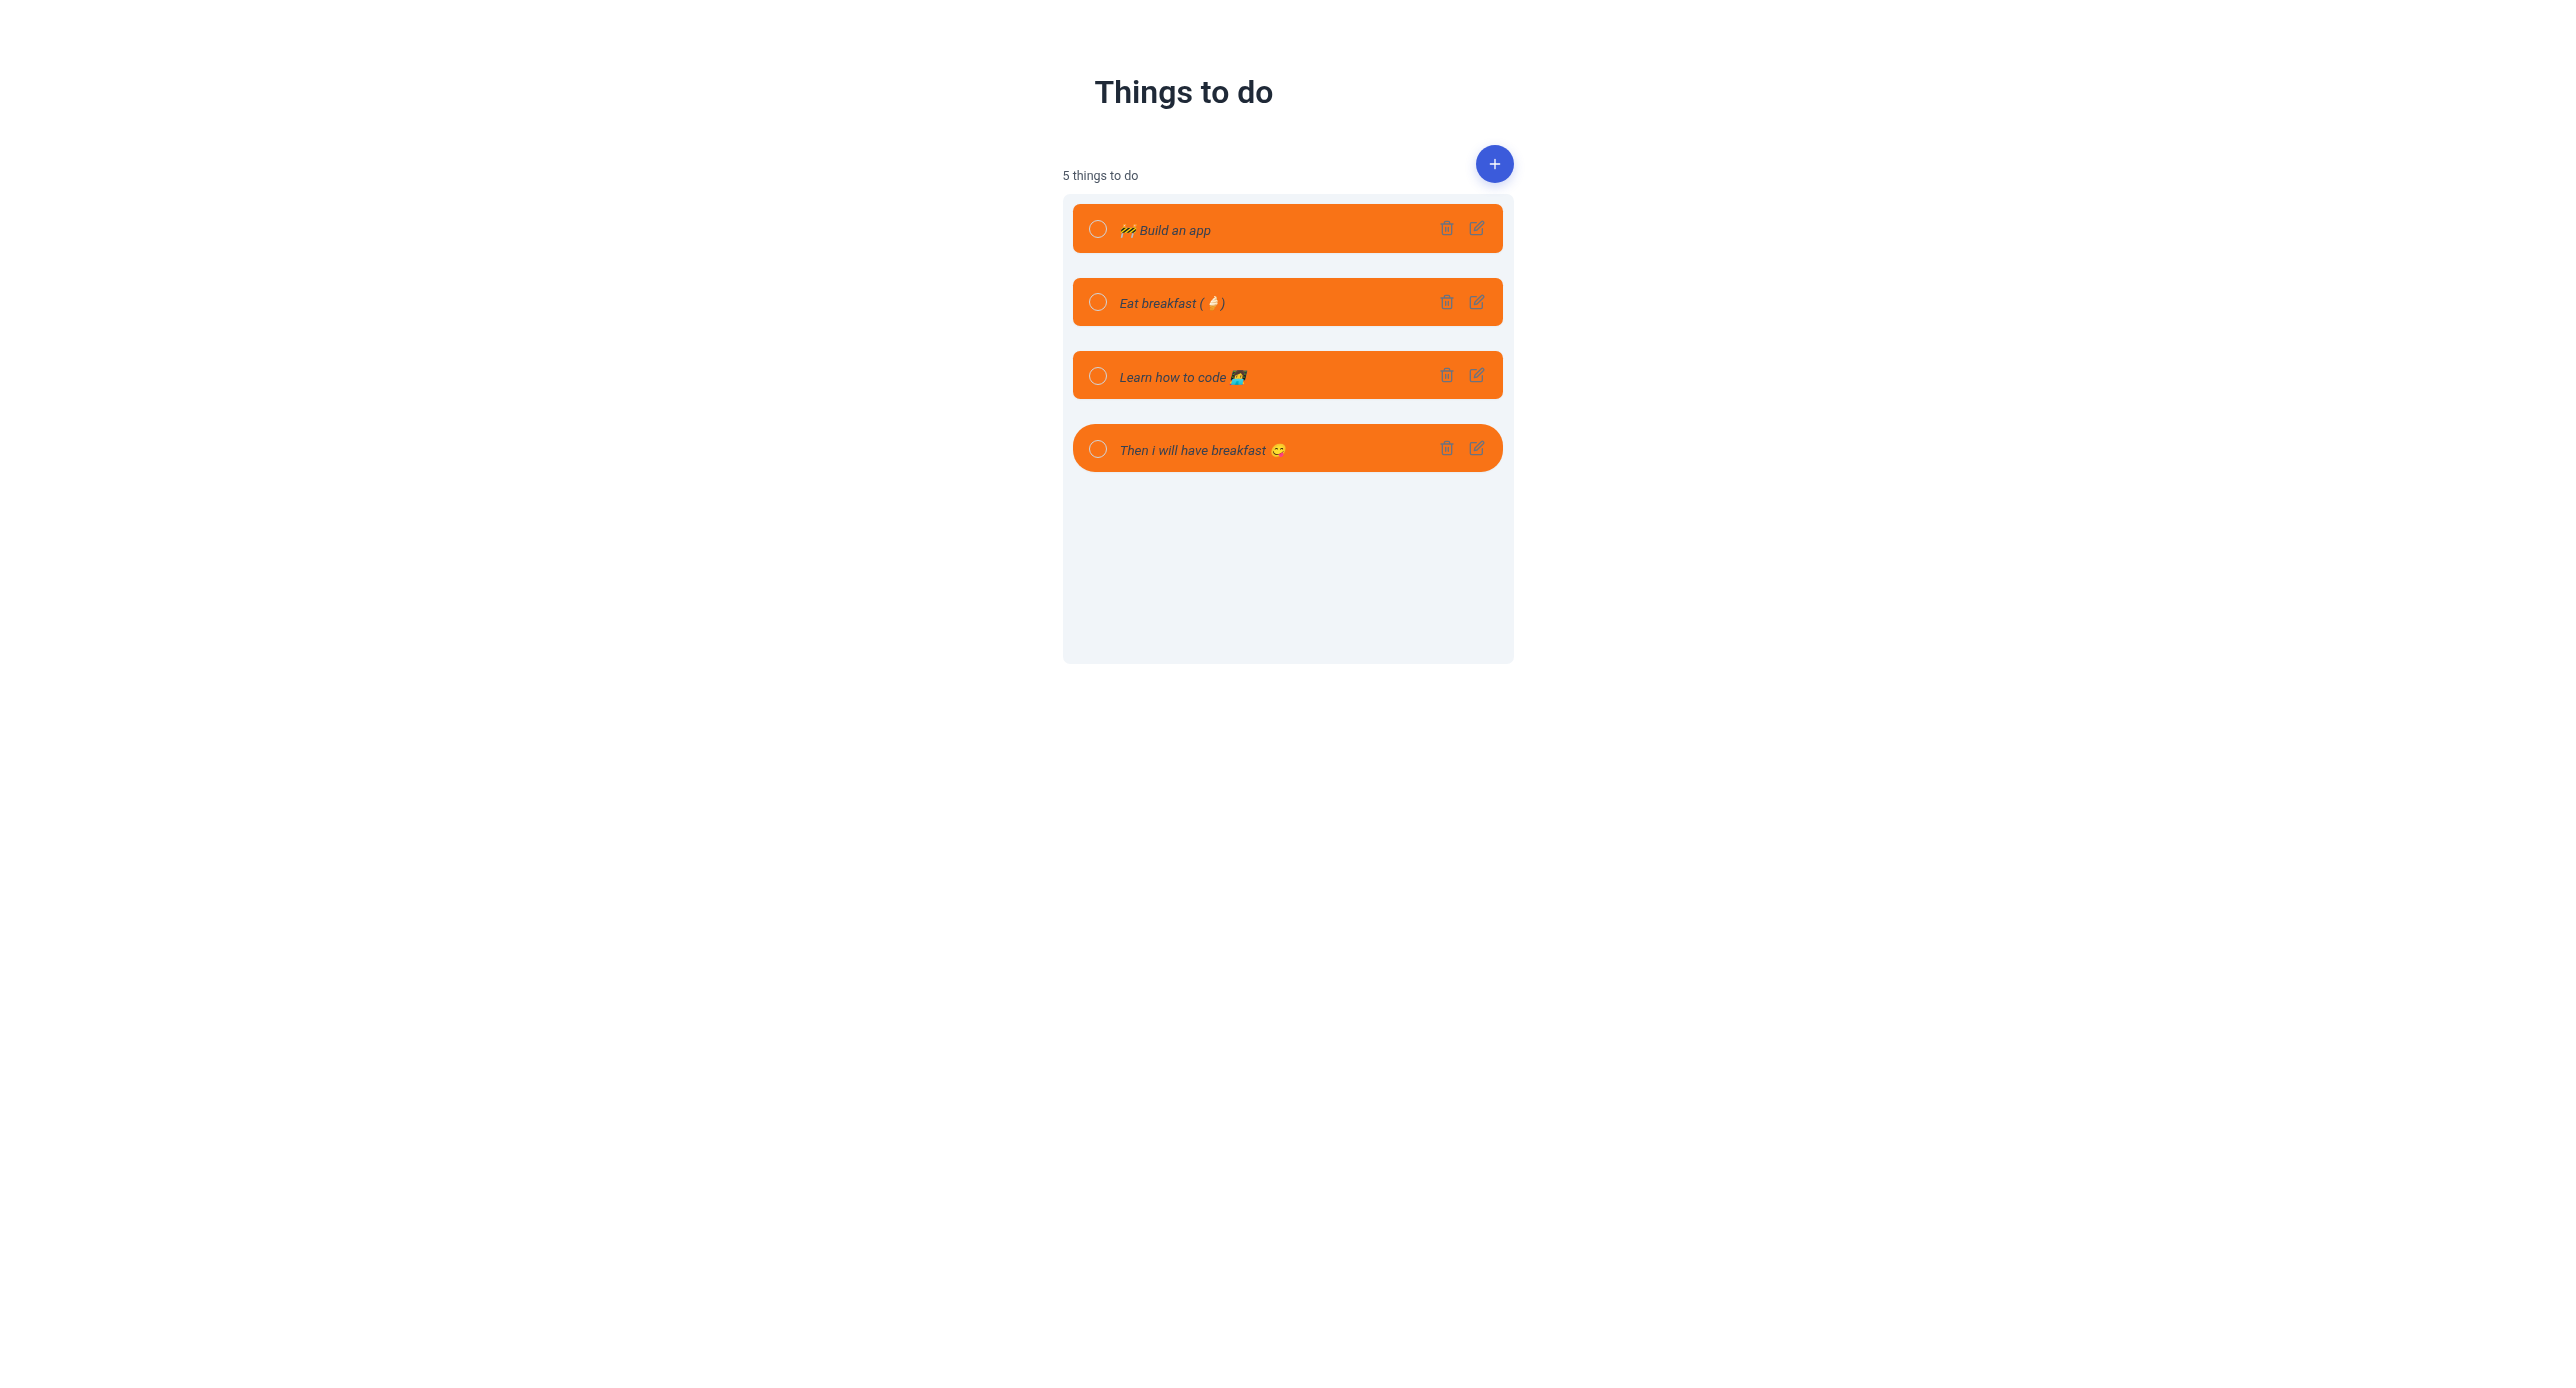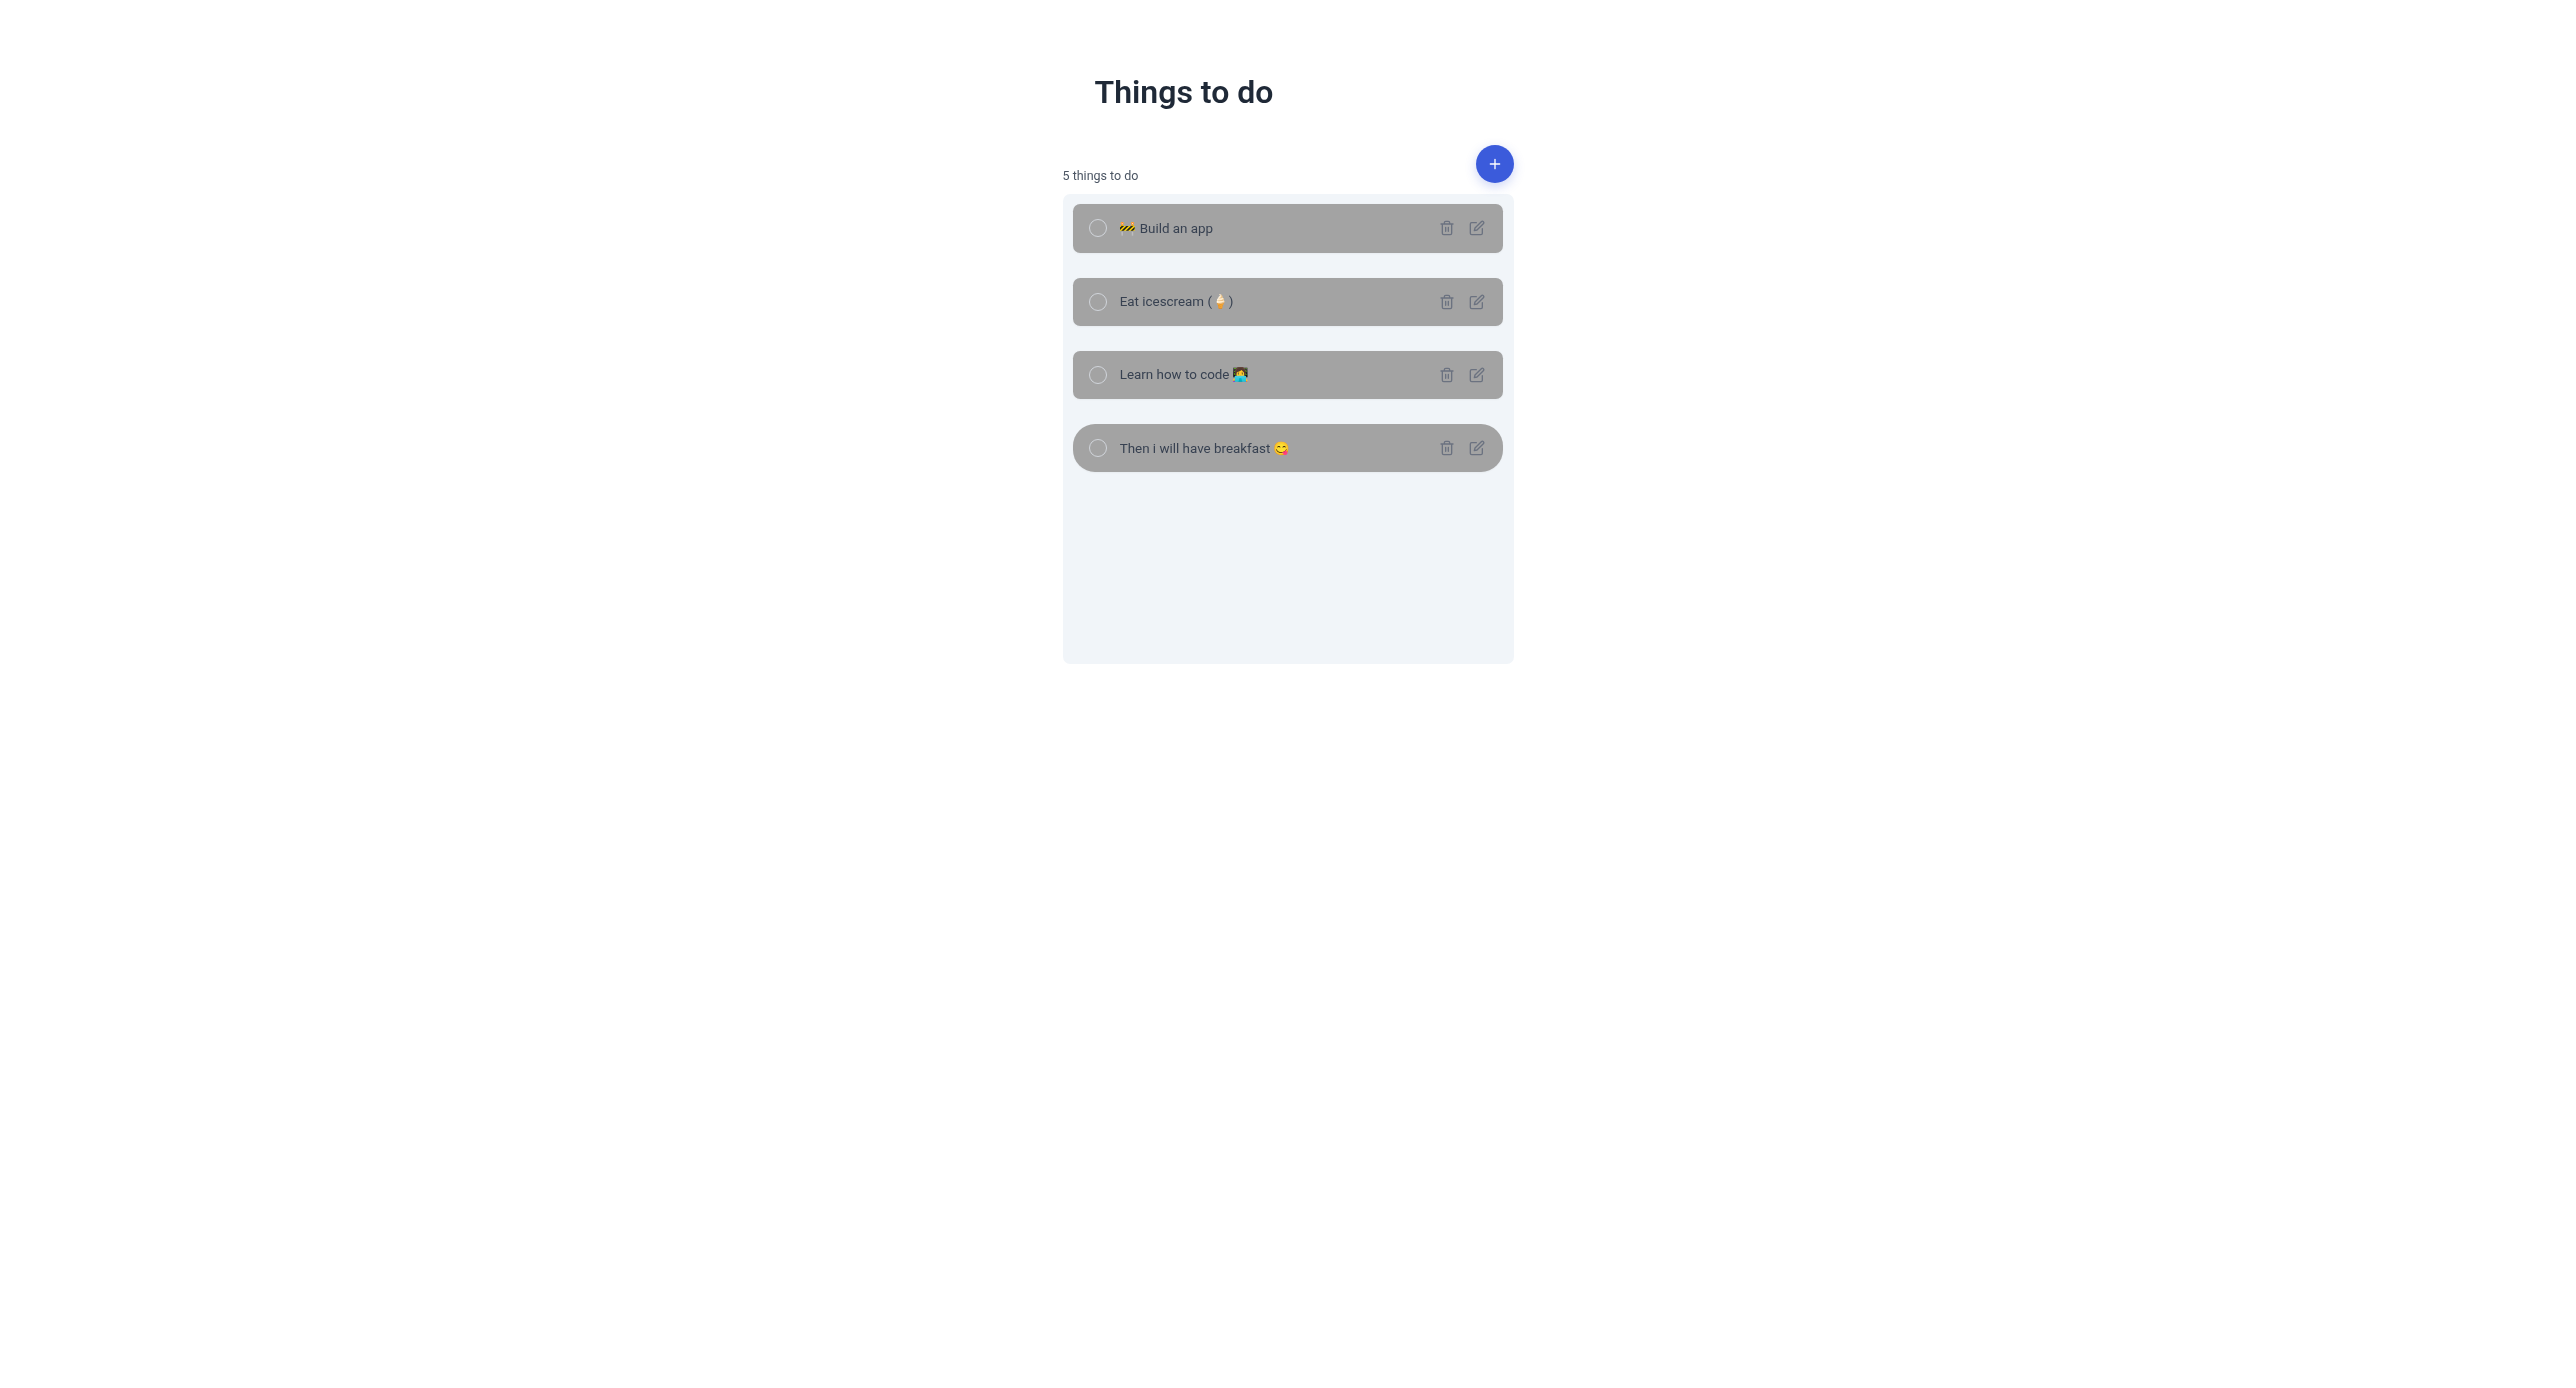--- a/index.html
+++ b/index.html
@@ -52,28 +52,29 @@
       stroke: white;
       stroke-width: 2;
     }
     .list-container {
       background: #f1f5f9;
       border-radius: 7.2px;
       padding: 10.7px;
       min-height: 470px;
     }
     .todo-item {
-      background: #a3a3a3;
+      background: #f97316;
       border-radius: 7.2px;
       padding: 14.3px 16px;
       display: flex;
-      align-items: center;
+      align-items: flex-end;
       gap: 12.5px;
       margin-bottom: 25px;
       box-shadow: 0 0.9px 1.8px rgba(0,0,0,0.04);
+      font-style: italic;
     }
     .todo-item:last-child {
       margin-bottom: 16px;
       border-radius: 22px;
     }
     .checkbox {
       width: 18px;
       height: 18px;
       border: 1.8px solid #d1d5db;
       border-radius: 50%;
@@ -137,21 +138,21 @@
           <svg viewBox="0 0 24 24">
             <path d="M11 4H4a2 2 0 00-2 2v14a2 2 0 002 2h14a2 2 0 002-2v-7" stroke-linecap="round" stroke-linejoin="round"></path>
             <path d="M18.5 2.5a2.121 2.121 0 013 3L12 15l-4 1 1-4 9.5-9.5z" stroke-linecap="round" stroke-linejoin="round"></path>
           </svg>
         </button>
       </div>
     </div>
 
     <div class="todo-item">
       <div class="checkbox"></div>
-      <span class="todo-text">Eat icescream (🍦)</span>
+      <span class="todo-text">Eat breakfast (🍦)</span>
       <div class="actions">
         <button class="icon-button">
           <svg viewBox="0 0 24 24">
             <path d="M3 6h18M8 6V4a2 2 0 012-2h4a2 2 0 012 2v2m3 0v14a2 2 0 01-2 2H7a2 2 0 01-2-2V6h14zM10 11v6M14 11v6" stroke-linecap="round" stroke-linejoin="round"></path>
           </svg>
         </button>
         <button class="icon-button">
           <svg viewBox="0 0 24 24">
             <path d="M11 4H4a2 2 0 00-2 2v14a2 2 0 002 2h14a2 2 0 002-2v-7" stroke-linecap="round" stroke-linejoin="round"></path>
             <path d="M18.5 2.5a2.121 2.121 0 013 3L12 15l-4 1 1-4 9.5-9.5z" stroke-linecap="round" stroke-linejoin="round"></path>

